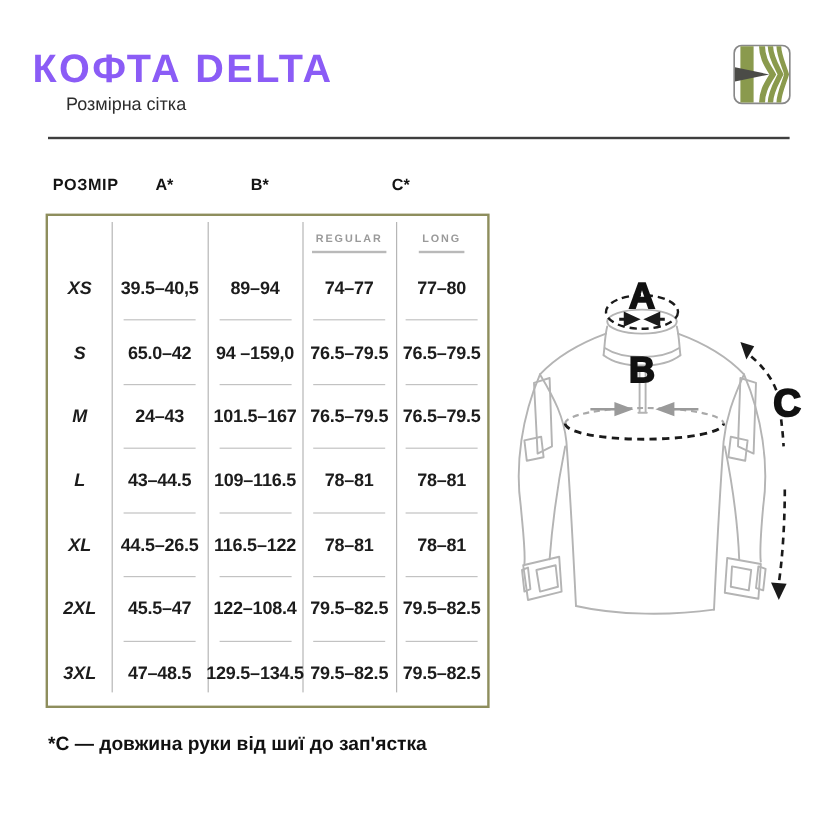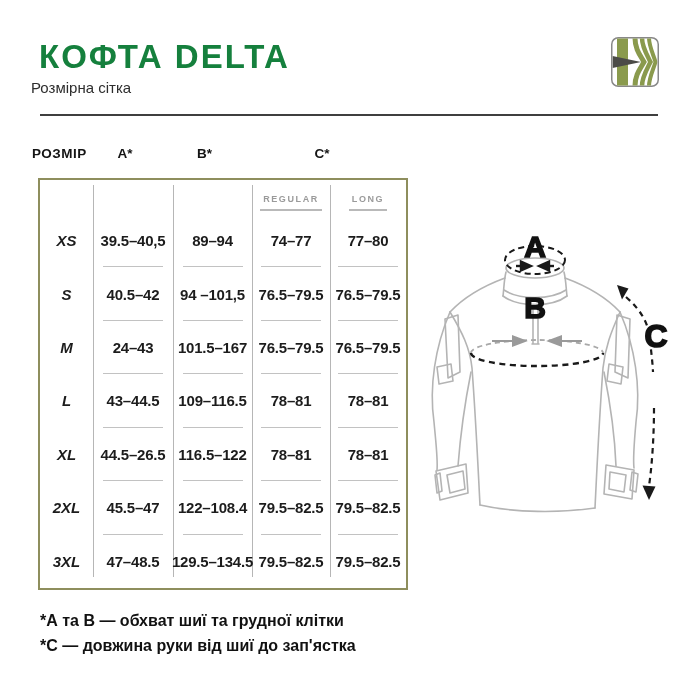--- a/index.html
+++ b/index.html
@@ -1,27 +1,27 @@
 <!DOCTYPE html>
 <html><head>
 <meta charset="utf-8">
 <style>
   html,body{margin:0;padding:0;background:#fff;}
   .page{position:relative;width:700px;height:700px;background:#ffffff;
         font-family:"Liberation Sans",sans-serif;color:#1c1c1c;overflow:hidden;}
 
   
-  .title{position:absolute;left:39px;top:38px;font-size:33px;font-weight:800;
-         letter-spacing:2px;color:#15803d;white-space:nowrap;}
-  .subtitle{position:absolute;left:31px;top:79px;font-size:15px;color:#2d2d2d;}
+  .title{position:absolute;left:27px;top:38px;font-size:33px;font-weight:800;
+         letter-spacing:2px;color:#8b5cf6;white-space:nowrap;}
+  .subtitle{position:absolute;left:55px;top:79px;font-size:15px;color:#2d2d2d;}
   .logo{position:absolute;left:611px;top:37px;}
   .rule{position:absolute;left:40px;top:114px;width:618px;height:2px;background:#3f3f3f;}
 
   
-  .col-labels{position:absolute;left:30px;top:146px;width:370px;display:grid;
+  .col-labels{position:absolute;left:42px;top:146px;width:370px;display:grid;
               grid-template-columns:55px 80px 79px 78px 78px;align-items:center;
               font-weight:800;font-size:13.5px;color:#141414;}
   .col-labels .lbl{text-align:center;}
   .col-labels .size-lbl{text-align:left;padding-left:2px;letter-spacing:.5px;}
   .col-labels .c-lbl{grid-column:4/6;}
 
   
   .tbl{position:absolute;left:38px;top:178px;width:370px;height:412px;
        border:2px solid #8e8e5d;box-sizing:border-box;background:#fff;}
   .tbl-inner{position:relative;width:366px;height:408px;}
@@ -103,22 +103,22 @@
 
         <div class="row">
           <div class="cell size">XS</div>
           <div class="cell val">39.5–40,5</div>
           <div class="cell val">89–94</div>
           <div class="cell val">74–77</div>
           <div class="cell val">77–80</div>
         </div>
         <div class="row">
           <div class="cell size">S</div>
-          <div class="cell val">40.5–42</div>
-          <div class="cell val">94 –101,5</div>
+          <div class="cell val">65.0–42</div>
+          <div class="cell val">94 –159,0</div>
           <div class="cell val">76.5–79.5</div>
           <div class="cell val">76.5–79.5</div>
         </div>
         <div class="row">
           <div class="cell size">M</div>
           <div class="cell val">24–43</div>
           <div class="cell val">101.5–167</div>
           <div class="cell val">76.5–79.5</div>
           <div class="cell val">76.5–79.5</div>
         </div>
@@ -209,17 +209,16 @@
       <polygon points="197,63 208.5,66.5 202,77.5"></polygon>
       <polygon points="229,278 222.5,263.5 235.5,264.5"></polygon>
     </g>
 
     <text x="115" y="35" text-anchor="middle" font-size="30">A</text>
     <text x="115" y="96" text-anchor="middle" font-size="30">B</text>
     <text x="236" y="125" text-anchor="middle" font-size="32">C</text>
   </svg>
 
   <div class="notes">
-    <div>*А та В — обхват шиї та грудної клітки</div>
     <div>*С — довжина руки від шиї до зап'ястка</div>
   </div>
 
 </div>
 
 </body></html>

